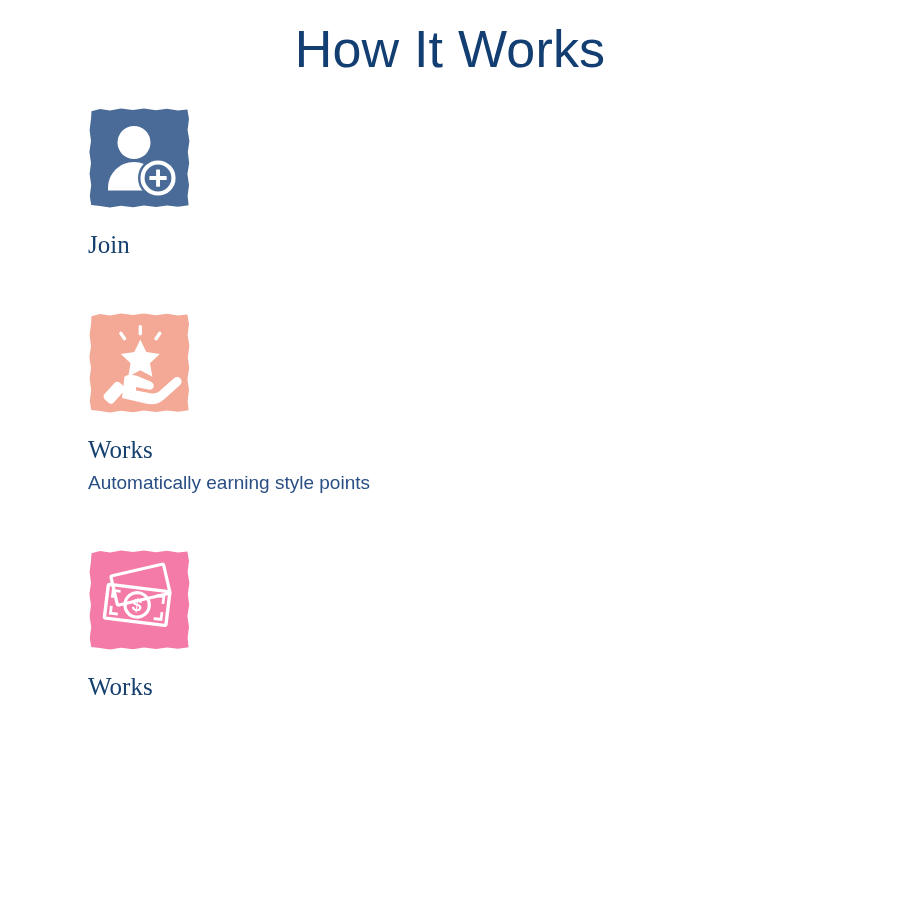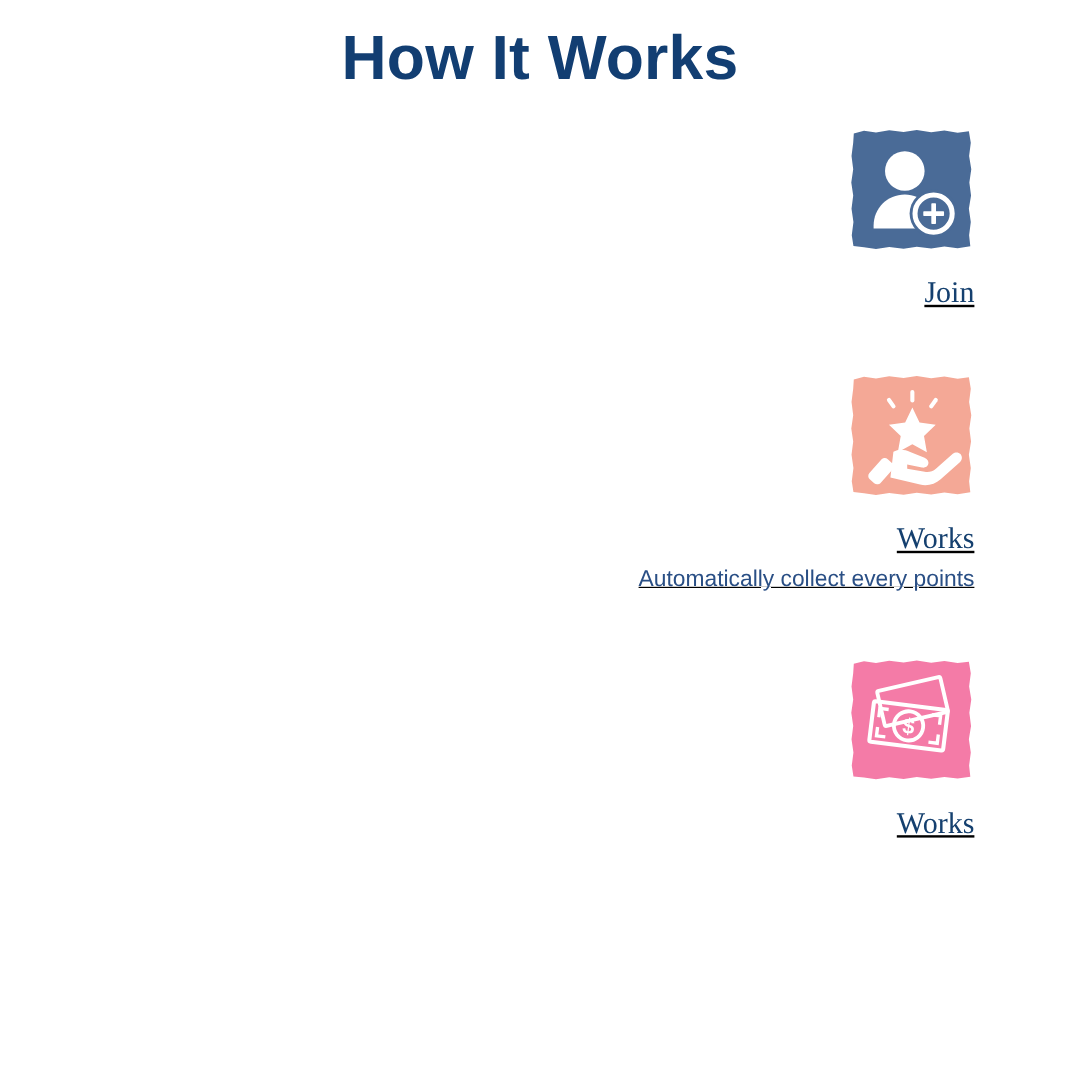--- a/index.html
+++ b/index.html
@@ -17,39 +17,38 @@
     width: 900px;
     height: 900px;
     position: relative;
     display: flex;
     flex-direction: column;
     align-items: center;
   }
   .page-title {
     font-family: "Liberation Sans", sans-serif;
     font-size: 52px;
-    font-weight: 700;
+    font-weight: 400;
     color: #123e72;
     letter-spacing: 0.2px;
     margin: 18px 0 0 0;
     line-height: 1.2;
     text-align: center;
   }
   .steps {
     width: 900px;
     display: flex;
     flex-direction: column;
     align-items: center;
   }
   .step {
     width: 724px;
     display: flex;
     flex-direction: column;
-    align-items: flex-end;
-    text-decoration: underline;
+    align-items: flex-start;
   }
   .step-join    { margin-top: 26px; }
   .step-earn    { margin-top: 52px; }
   .step-redeem  { margin-top: 50px; }
 
   
   .icon-tile {
     width: 104px;
     height: 103px;
     position: relative;
@@ -153,21 +152,21 @@
 
           <path d="M26.5,72.0 C27.9,70.4 30.3,70.3 31.8,71.7 L35.5,75.0
                    C37.0,76.4 37.2,78.8 35.8,80.3 L25.8,91.4 C24.4,92.9 22.0,93.1 20.5,91.7
                    L16.8,88.4 C15.3,87.0 15.1,84.6 16.5,83.1 Z" fill="#ffffff"></path>
         </svg>
       </div>
 
       <div class="step-label">Works</div>
 
       <div class="step-desc">
-        <span class="l1">Automatically collect every points</span>
+        <span class="l1">Automatically earning style points</span>
       </div>
     </div>
 
     <div class="step step-redeem">
 
       <div class="icon-tile">
         <svg class="tile-bg" viewBox="0 0 104 103">
           <path d="M3.5,5.2 L12,3.0 L22,4.4 L33,2.6 L45,4.0 L56,2.4 L68,4.2 L79,2.8 L90,4.6 L99.4,3.4
                    L101.0,13 L99.6,24 L101.4,35 L99.8,46 L101.2,57 L99.4,68 L101.0,79 L99.6,90 L100.6,99.2
                    L90,100.8 L79,99.4 L68,101.0 L56,99.6 L45,101.2 L33,99.8 L22,101.4 L12,100.0 L3.2,99.0

